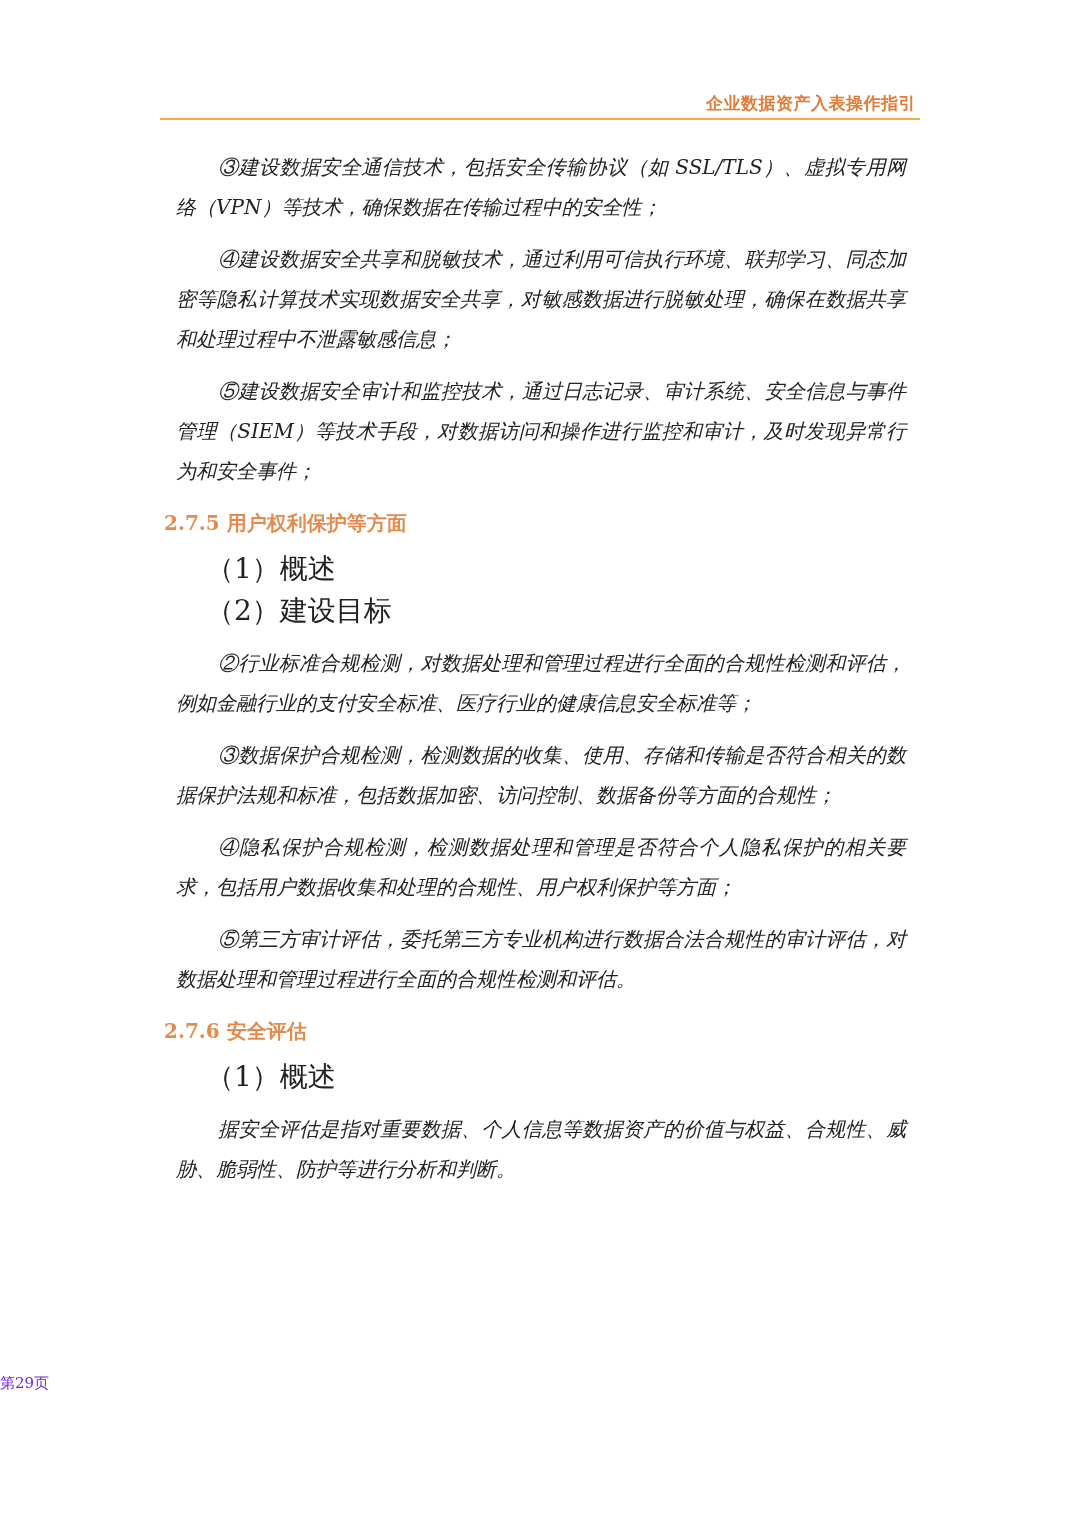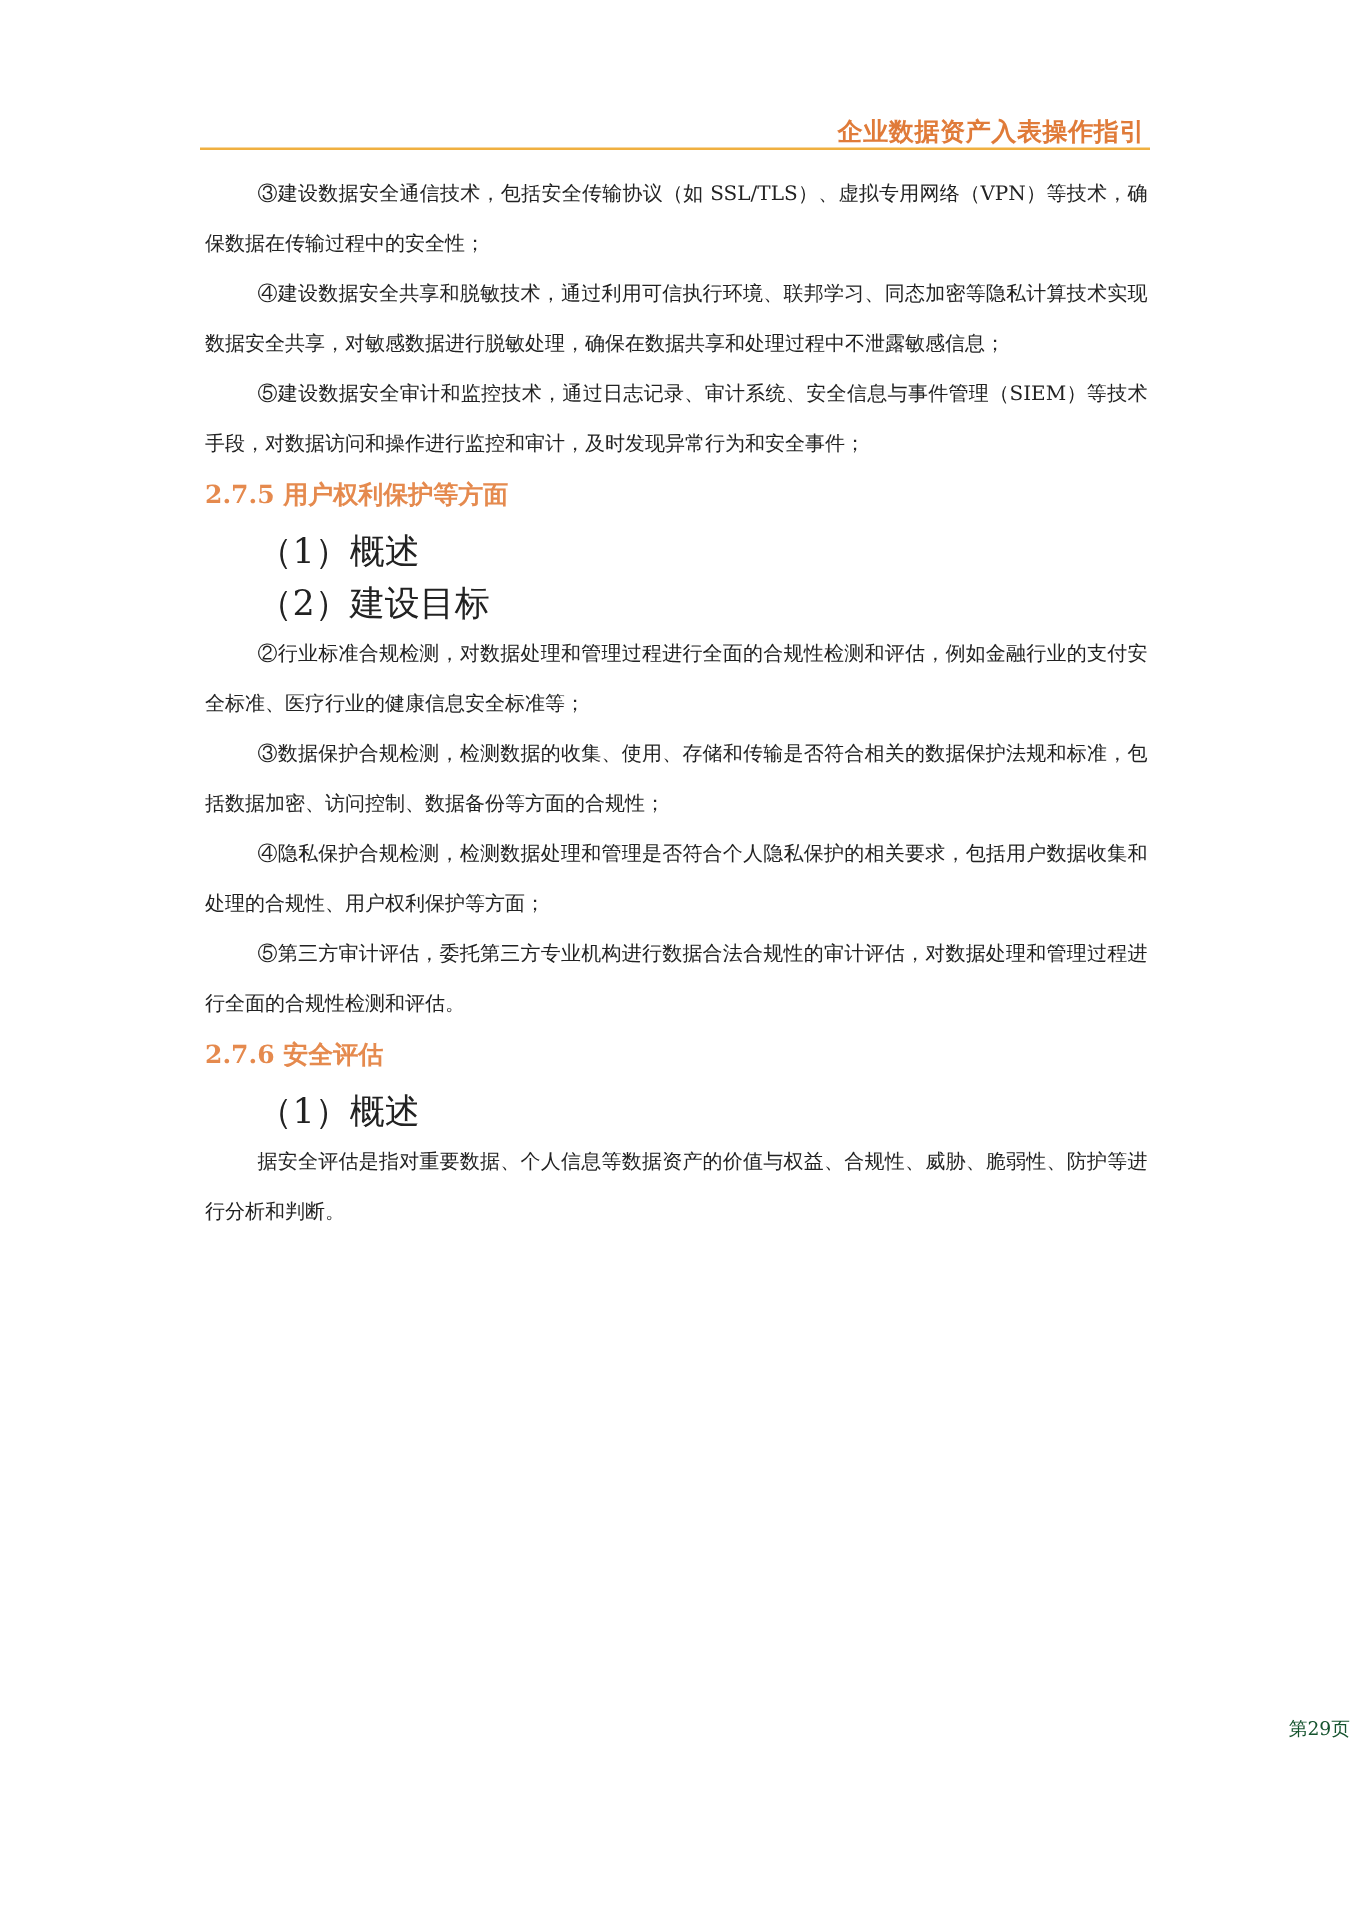--- a/index.html
+++ b/index.html
@@ -1,27 +1,27 @@
 <!DOCTYPE html>
 <html><head>
 <meta charset="utf-8">
 <style>
   html, body { margin: 0; padding: 0; background: #ffffff; }
   body { width: 1080px; height: 1527px; position: relative; overflow: hidden;
          font-family: "DejaVu Serif", "Liberation Serif", serif; color: #222; }
-  .header-title { position: absolute; top: 92px; right: 164px; font-size: 20px; font-weight: bold;
+  .header-title { position: absolute; top: 92px; right: 164px; font-size: 17px; font-weight: bold;
                   color: #e07b39; letter-spacing: 0.5px; font-family: "DejaVu Sans", sans-serif; }
   .header-rule { position: absolute; top: 118px; left: 160px; width: 760px; height: 2px; background: #f0b040; }
   .content { position: absolute; top: 135px; left: 164px; width: 754px; }
-  .p { font-size: 16px; line-height: 40px; margin: 0; text-align: justify; text-align-last: left; }
+  .p { font-size: 20px; line-height: 40px; margin: 12px; text-align: justify; text-align-last: left; font-style: italic; }
   .indent { text-indent: 42px; }
   .h3 { font-size: 20px; line-height: 40px; color: #e58a4e; margin: 0; height: 44px; }
   .sub { font-size: 28px; line-height: 40px; margin: 2px 0 0 0; padding-left: 42px; }
-  .footer { position: absolute; top: 1374px; left: 0; width: 1080px; text-align: right;
-            font-size: 15px; color: #14532d; }
+  .footer { position: absolute; top: 1374px; left: 0; width: 1080px; text-align: left;
+            font-size: 15px; color: #6d28d9; }
 </style>
 </head>
 <body>
 
 <div class="header-title">企业数据资产入表操作指引</div>
 <div class="header-rule"></div>
 
 <div class="content">
   <p class="p indent">③建设数据安全通信技术，包括安全传输协议（如 SSL/TLS）、虚拟专用网络（VPN）等技术，确保数据在传输过程中的安全性；</p>
   <p class="p indent">④建设数据安全共享和脱敏技术，通过利用可信执行环境、联邦学习、同态加密等隐私计算技术实现数据安全共享，对敏感数据进行脱敏处理，确保在数据共享和处理过程中不泄露敏感信息；</p>

